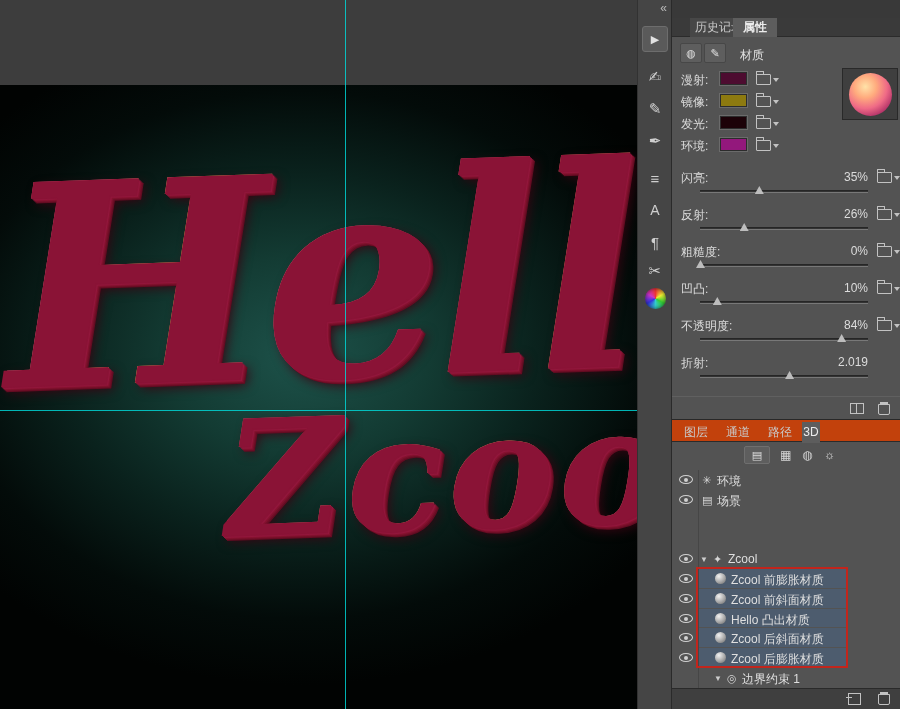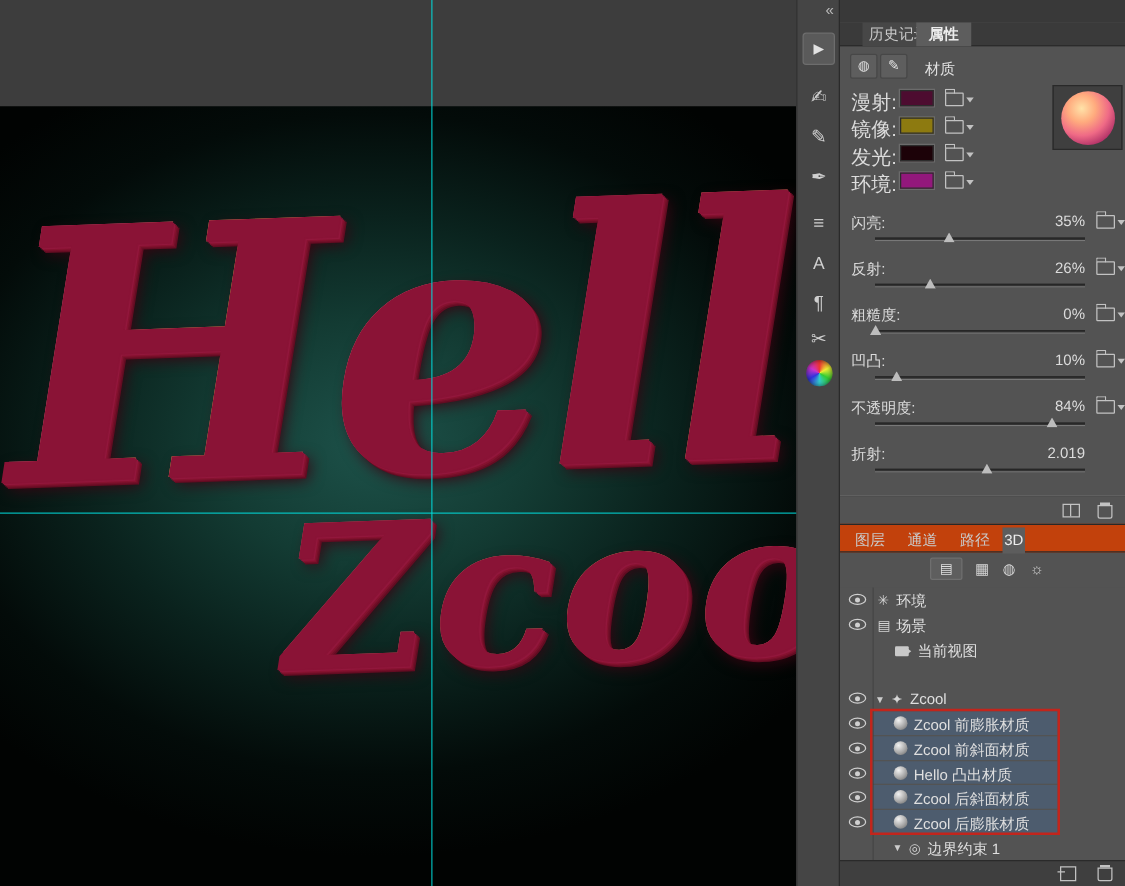--- a/index.html
+++ b/index.html
@@ -50,21 +50,21 @@
           color:#c9c9c9; text-align:center; cursor:default; }
   .tab.hist { left:3px; width:58px; background:#474747;margin-left:15px; }
   .tab.prop { left:61px; width:44px; background:#5d5d5d; color:#ececec;font-weight:bold; }
 
   .mat-btn { position:absolute; top:43px; width:22px; height:20px; background:#5e5e5e;
           border:1px solid #474747; border-radius:2px; color:#e0e0e0; font-size:11px;
           text-align:center; line-height:18px; }
   .mb0{left:8px}.mb1{left:32px}
   .mat-label { position:absolute; top:47px; left:68px; font-size:12px; color:#e0e0e0; }
 
-  .sw-label { position:absolute; left:9px; font-size:16px; color:#dcdcdc; }
+  .sw-label { position:absolute; left:9px; font-size:12px; color:#dcdcdc; }
   .sw-chip  { position:absolute; left:48px; width:27px; height:13px; border:1px solid #2c2c2c;
           box-shadow:0 0 0 1px #6b6b6b; }
   .y0{top:72px}.y1{top:94px}.y2{top:116px}.y3{top:138px}
   .folder { position:absolute; left:84px; width:15px; height:11px; border:1px solid #c2c2c2; border-radius:1px; }
   .folder::before { content:""; position:absolute; top:-4px; left:-1px; width:6px; height:3px;
           border:1px solid #c2c2c2; border-bottom:none; border-radius:1px 1px 0 0; }
   .folder::after { content:""; position:absolute; right:-9px; top:3px;
           border:3px solid transparent; border-top:4px solid #c2c2c2; }
   .fy0{top:74px}.fy1{top:96px}.fy2{top:118px}.fy3{top:140px}
 
@@ -257,24 +257,20 @@
       <div class="lrow r0">
         <span class="eye"></span>
         <span class="gly" style="left:30px">✳</span>
         <span class="lbl" style="left:45px">环境</span>
       </div>
       <div class="lrow r1">
         <span class="eye"></span>
         <span class="gly" style="left:30px">▤</span>
         <span class="lbl" style="left:45px">场景</span>
       </div>
-      <div class="lrow r2">
-        <span class="cam" style="left:44px"></span>
-        <span class="lbl" style="left:62px">当前视图</span>
-      </div>
       <div class="lrow r4">
         <span class="eye"></span>
         <span class="disc" style="left:28px">▼</span>
         <span class="gly" style="left:41px">✦</span>
         <span class="lbl" style="left:56px">Zcool</span>
       </div>
       <div class="lrow r5">
         <span class="sel-bg"></span>
         <span class="eye"></span>
         <span class="msphere" style="left:43px"></span>

